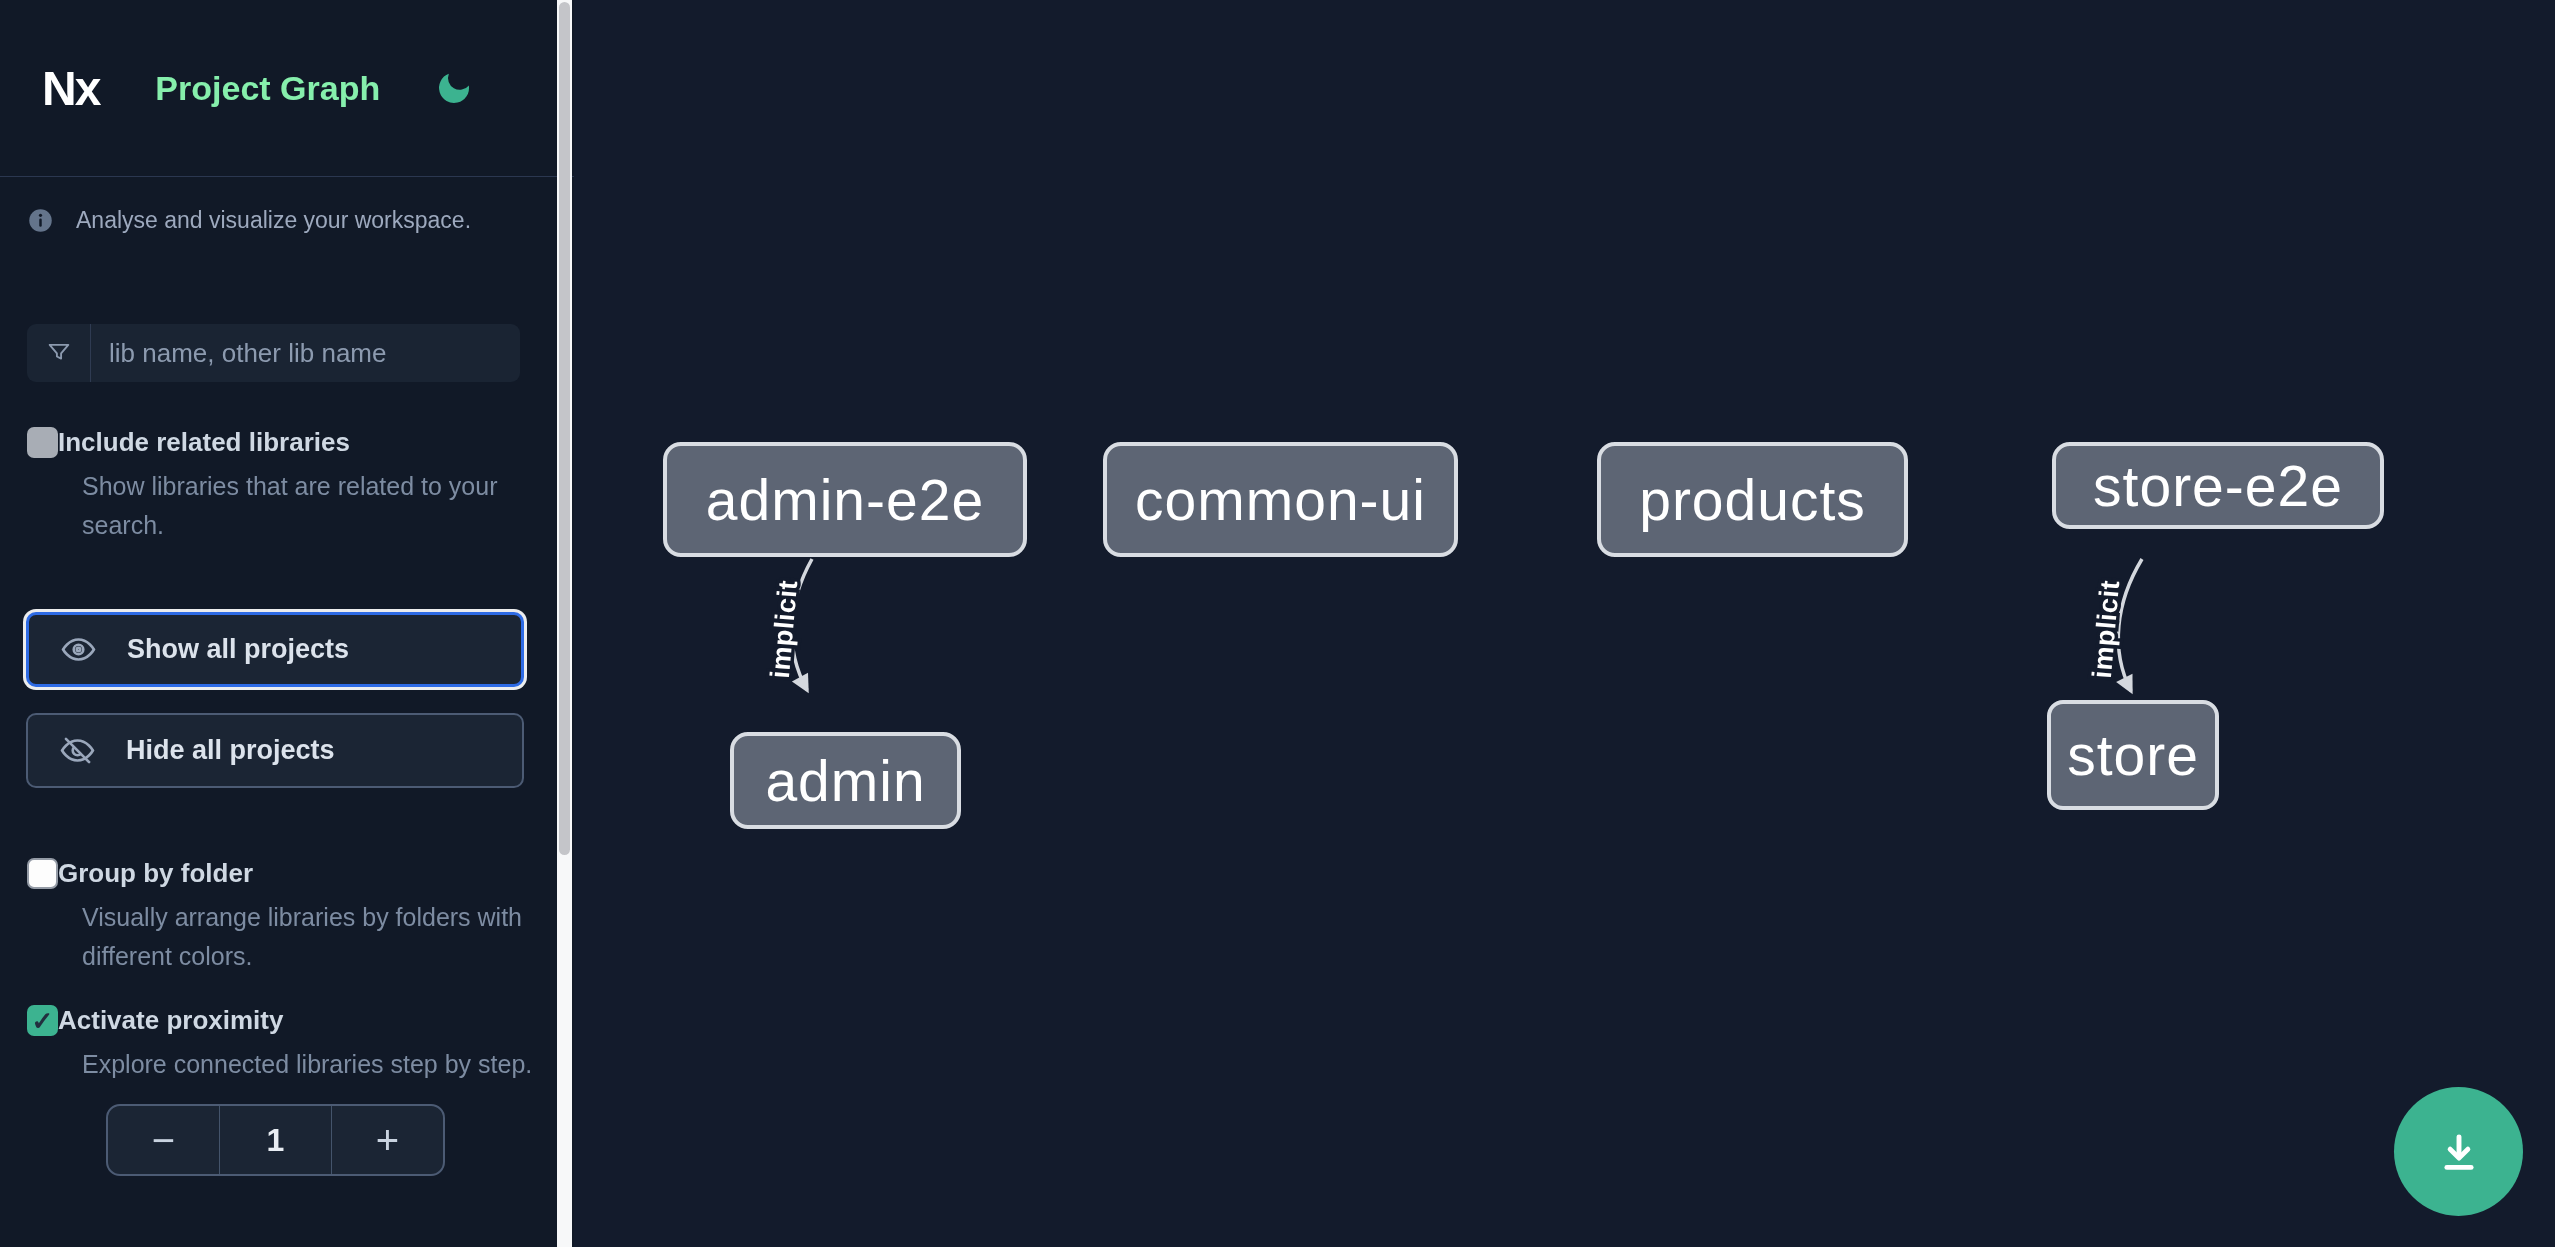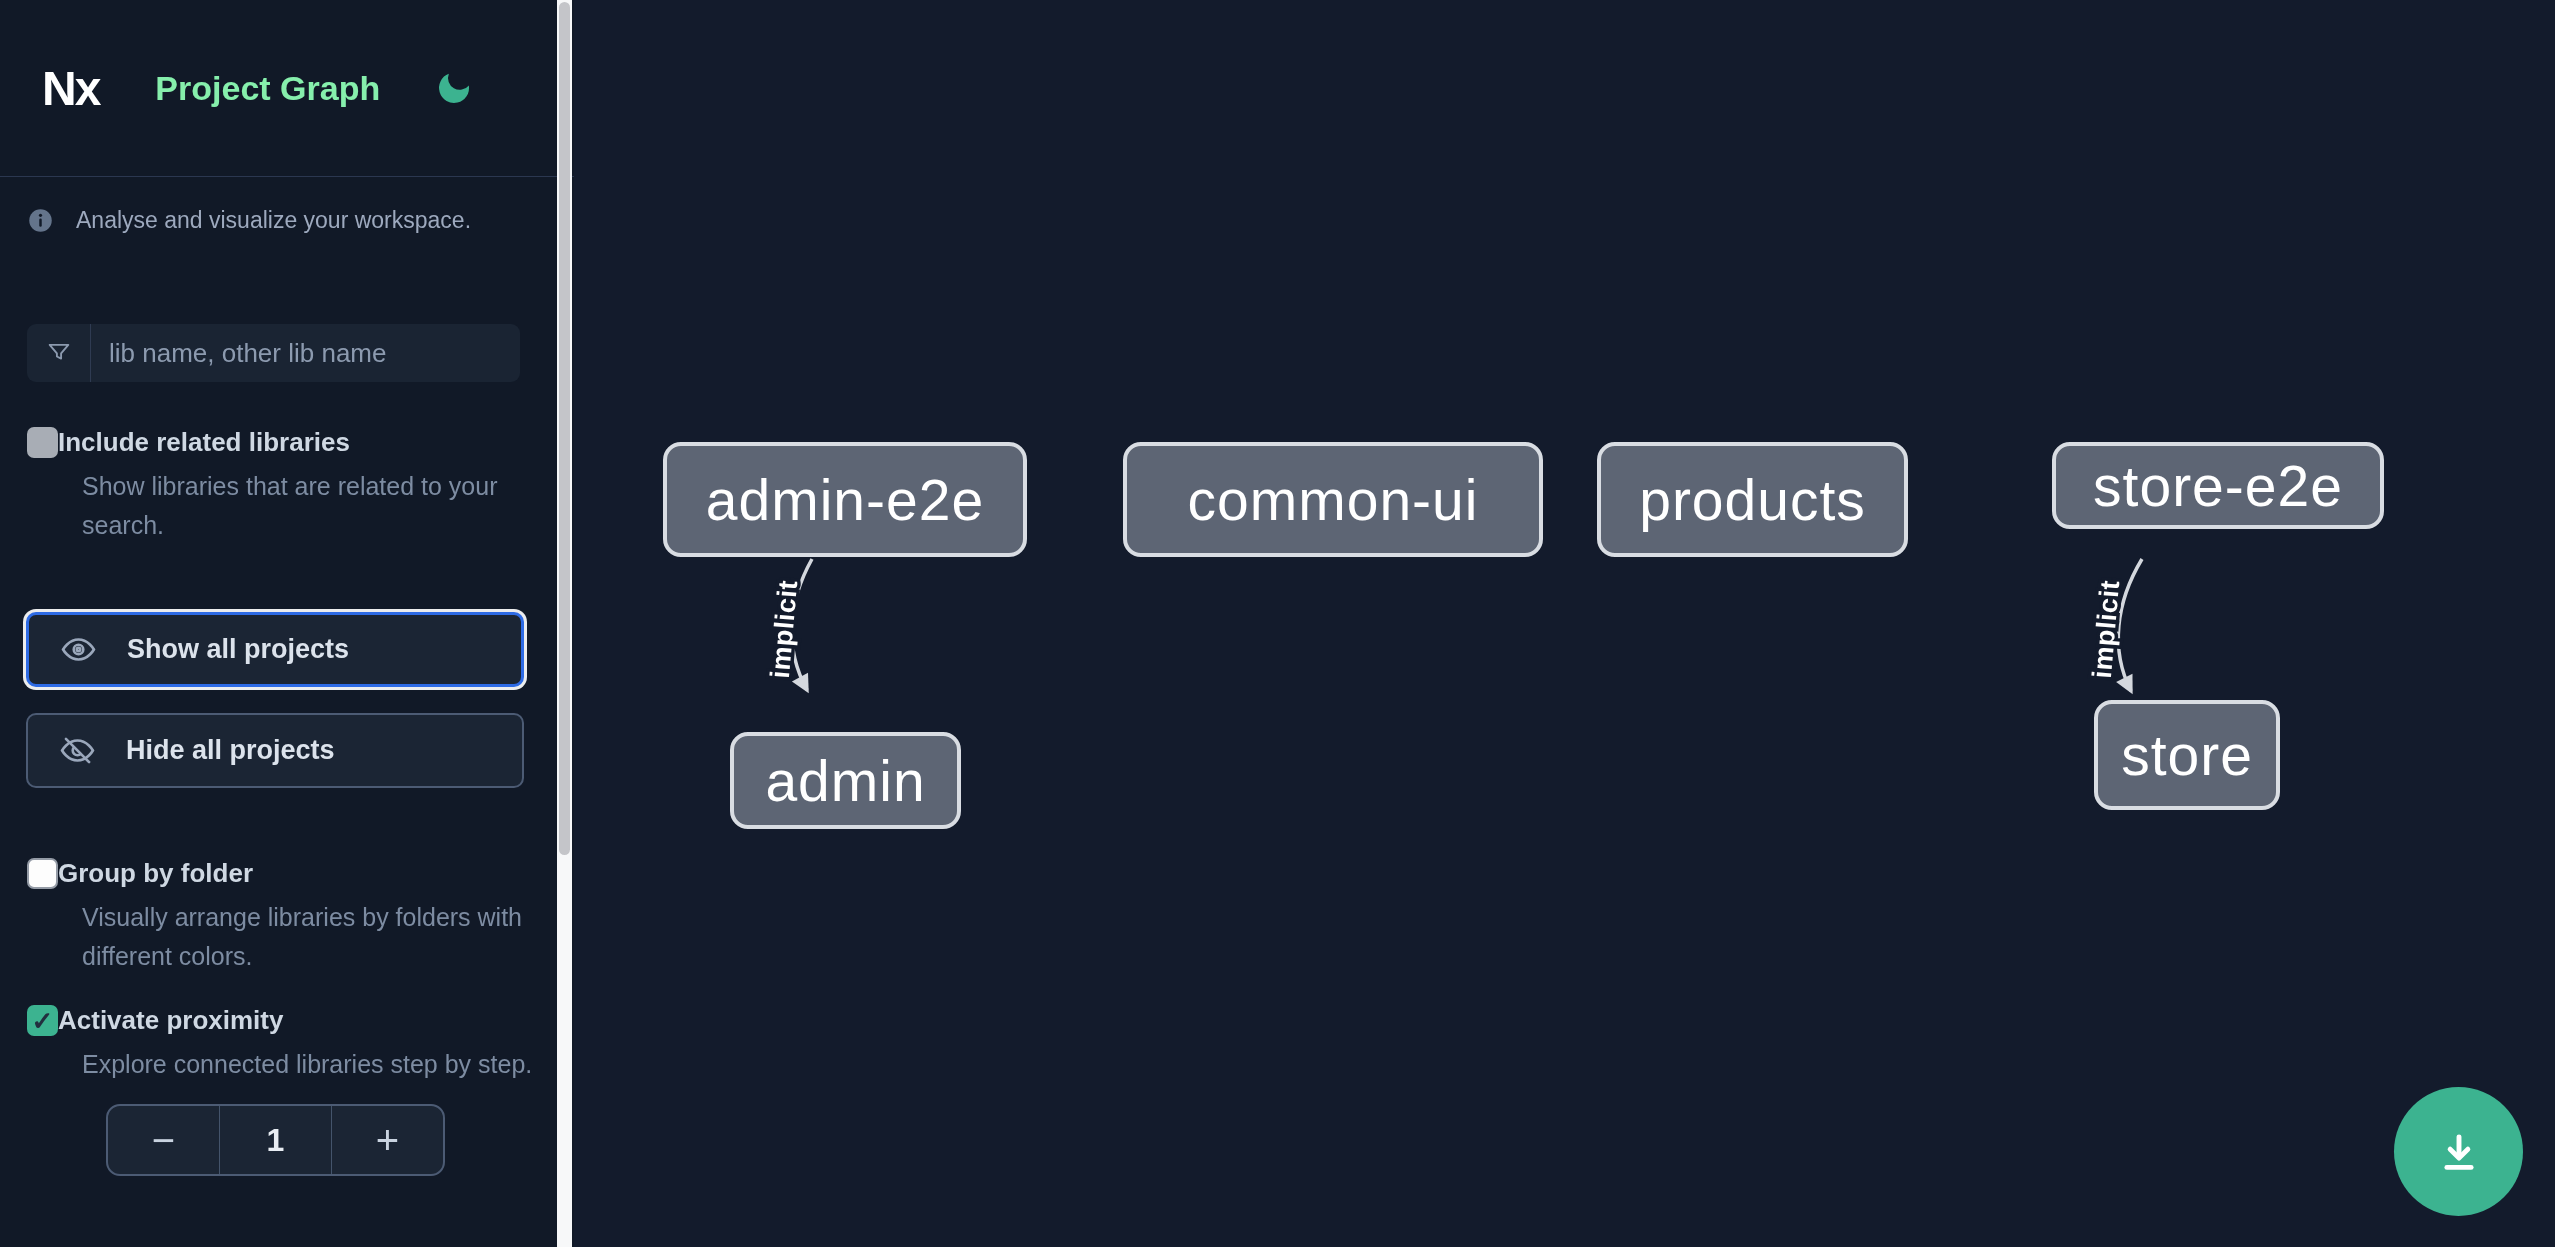--- a/index.html
+++ b/index.html
@@ -199,20 +199,20 @@
       </svg>
 
     <button class="fab">
       <svg width="56" height="56" viewBox="0 0 24 24" fill="none" stroke="#FFFFFF" stroke-width="2.1" stroke-linecap="round" stroke-linejoin="round">
         <path d="M12 5.5v8.5"></path>
         <path d="M8.2 10.8 12 14.6l3.8-3.8"></path>
         <path d="M6.8 18.6h10.4"></path>
       </svg>
     </button>
   <div class="gnode" style="left: 89px; top: 442px; width: 364px; height: 115px;">admin-e2e</div>
-      <div class="gnode" style="left: 549px; top: 442px; width: 420px; height: 115px;">common-ui</div>
+      <div class="gnode" style="left: 529px; top: 442px; width: 355px; height: 115px;">common-ui</div>
       <div class="gnode" style="left: 1023px; top: 442px; width: 311px; height: 115px;">products</div>
       <div class="gnode" style="left: 1478px; top: 442px; width: 332px; height: 87px;">store-e2e</div>
       <div class="gnode" style="left: 156px; top: 700px; width: 231px; height: 97px; margin-top: 32px;">admin</div>
-      <div class="gnode" style="left: 1520px; top: 700px; width: 186px; height: 110px;">store</div>
+      <div class="gnode" style="left: 1473px; top: 700px; width: 172px; height: 110px; border-radius: 16px;">store</div>
     </main>
 
 </div>
 
 </body></html>

